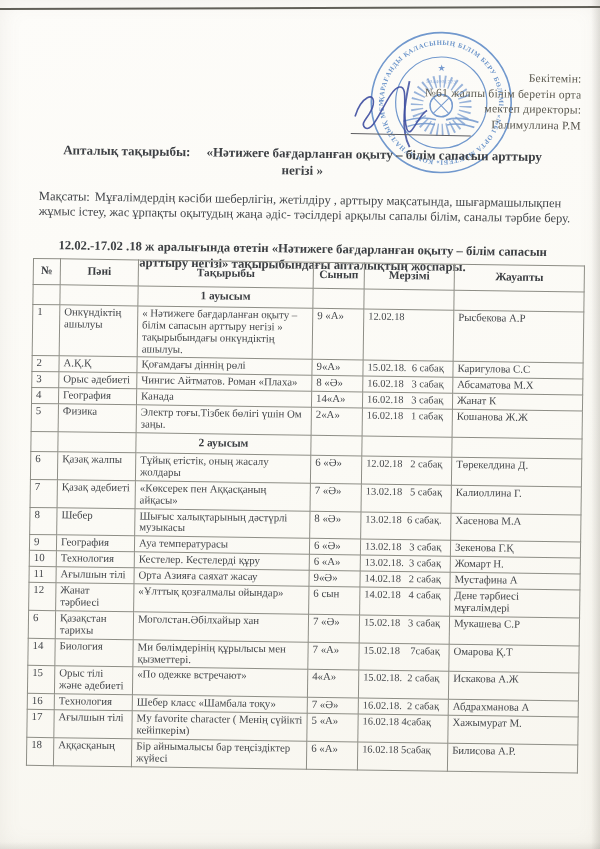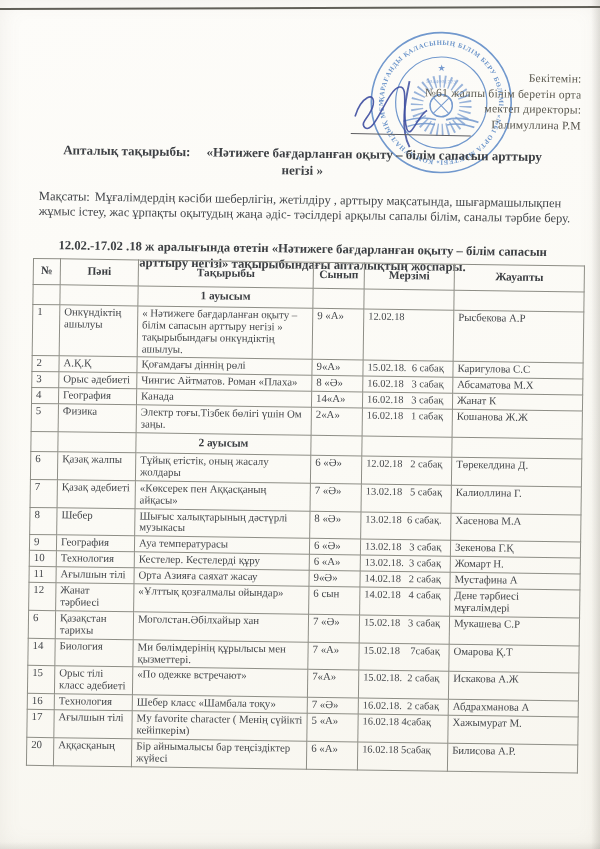--- a/index.html
+++ b/index.html
@@ -246,44 +246,44 @@
           <tr>
             <td class="col-num">14</td>
             <td class="col-subject">Биология</td>
             <td class="col-topic">Ми бөлімдерінің құрылысы мен қызметтері.</td>
             <td class="col-class">7 «А»</td>
             <td class="col-date">15.02.18    7сабақ</td>
             <td class="col-resp">Омарова Қ.Т</td>
           </tr>
           <tr>
             <td class="col-num">15</td>
-            <td class="col-subject">Орыс тілі класс әдебиеті</td>
+            <td class="col-subject">Орыс тілі және әдебиеті</td>
             <td class="col-topic">«По одежке встречают»</td>
-            <td class="col-class">7«А»</td>
+            <td class="col-class">4«А»</td>
             <td class="col-date">15.02.18.  2 сабақ</td>
             <td class="col-resp">Искакова А.Ж</td>
           </tr>
           <tr>
             <td class="col-num">16</td>
             <td class="col-subject">Технология</td>
             <td class="col-topic">Шебер класс «Шамбала тоқу»</td>
             <td class="col-class">7 «Ә»</td>
             <td class="col-date">16.02.18.  2 сабақ</td>
             <td class="col-resp">Абдрахманова А</td>
           </tr>
           <tr>
             <td class="col-num">17</td>
             <td class="col-subject">Ағылшын тілі</td>
             <td class="col-topic">My favorite character ( Менің сүйікті кейіпкерім)</td>
             <td class="col-class">5 «А»</td>
             <td class="col-date">16.02.18 4сабақ</td>
             <td class="col-resp">Хажымурат М.</td>
           </tr>
           <tr>
-            <td class="col-num">20</td>
+            <td class="col-num">18</td>
             <td class="col-subject">Аққасқаның</td>
             <td class="col-topic">Бір айнымалысы бар теңсіздіктер жүйесі</td>
             <td class="col-class">6 «А»</td>
             <td class="col-date">16.02.18 5сабақ</td>
             <td class="col-resp">Билисова А.Р.</td>
           </tr>
         </tbody>
     </table>
 
   </div>

